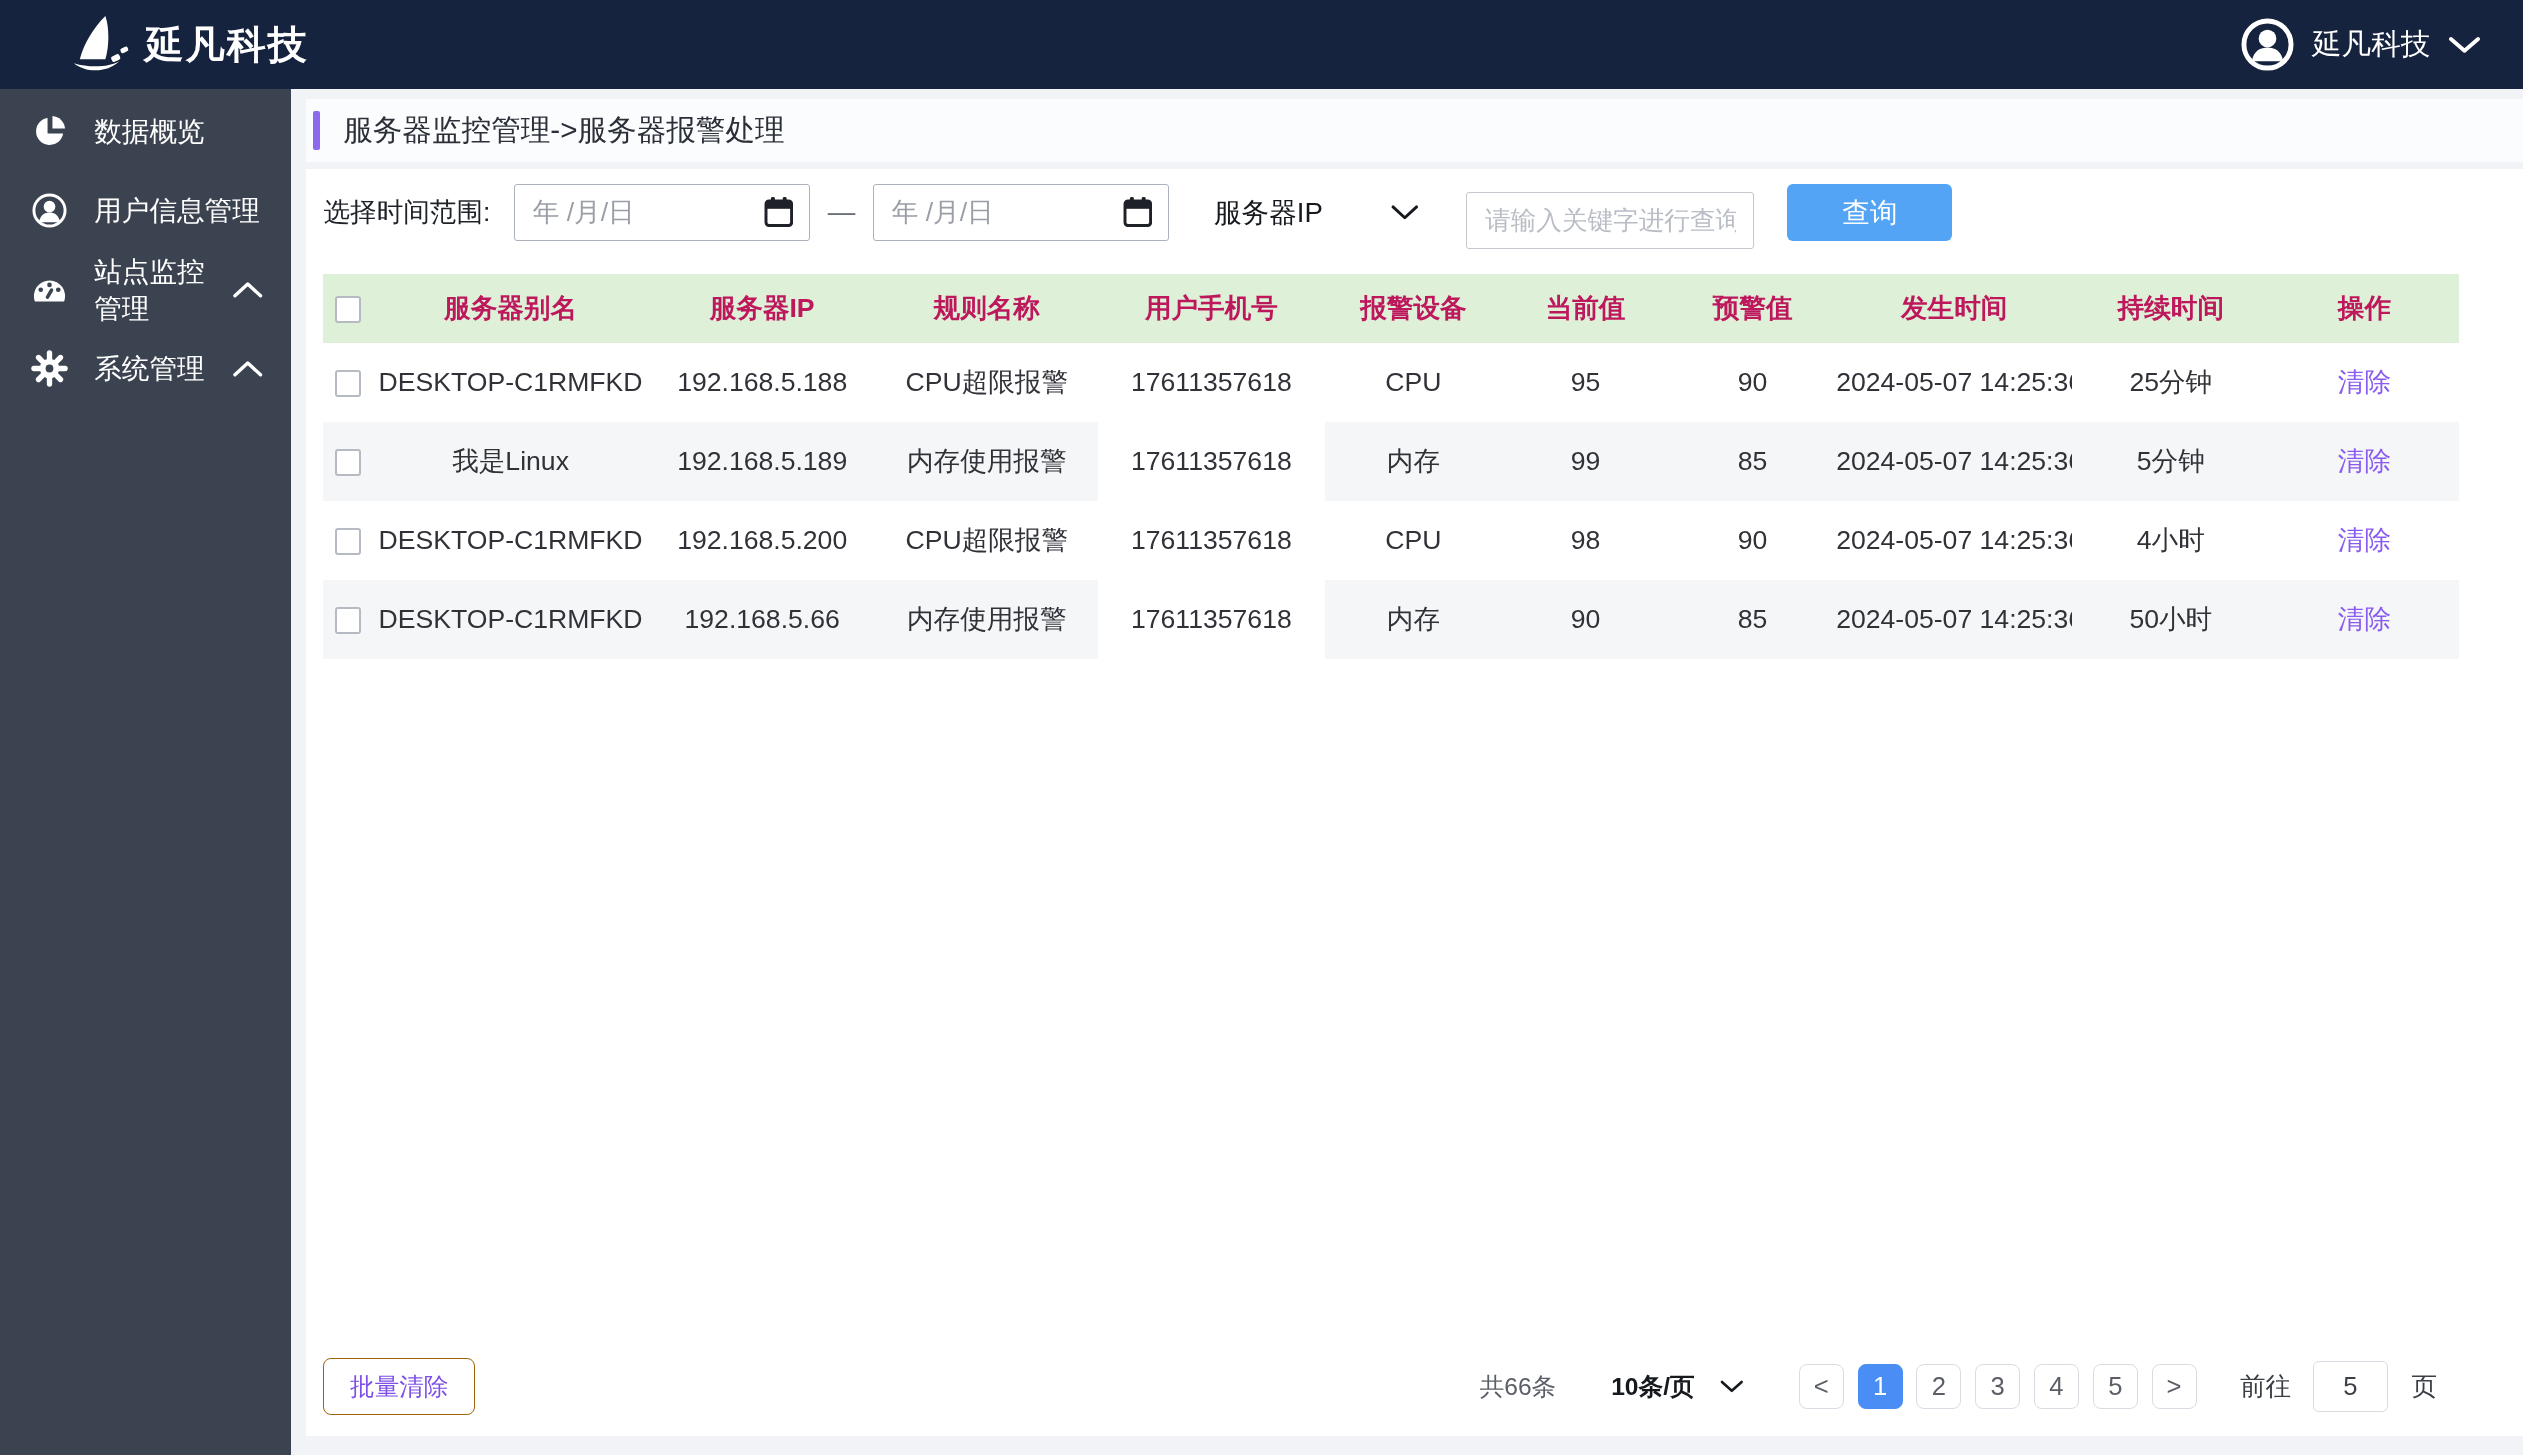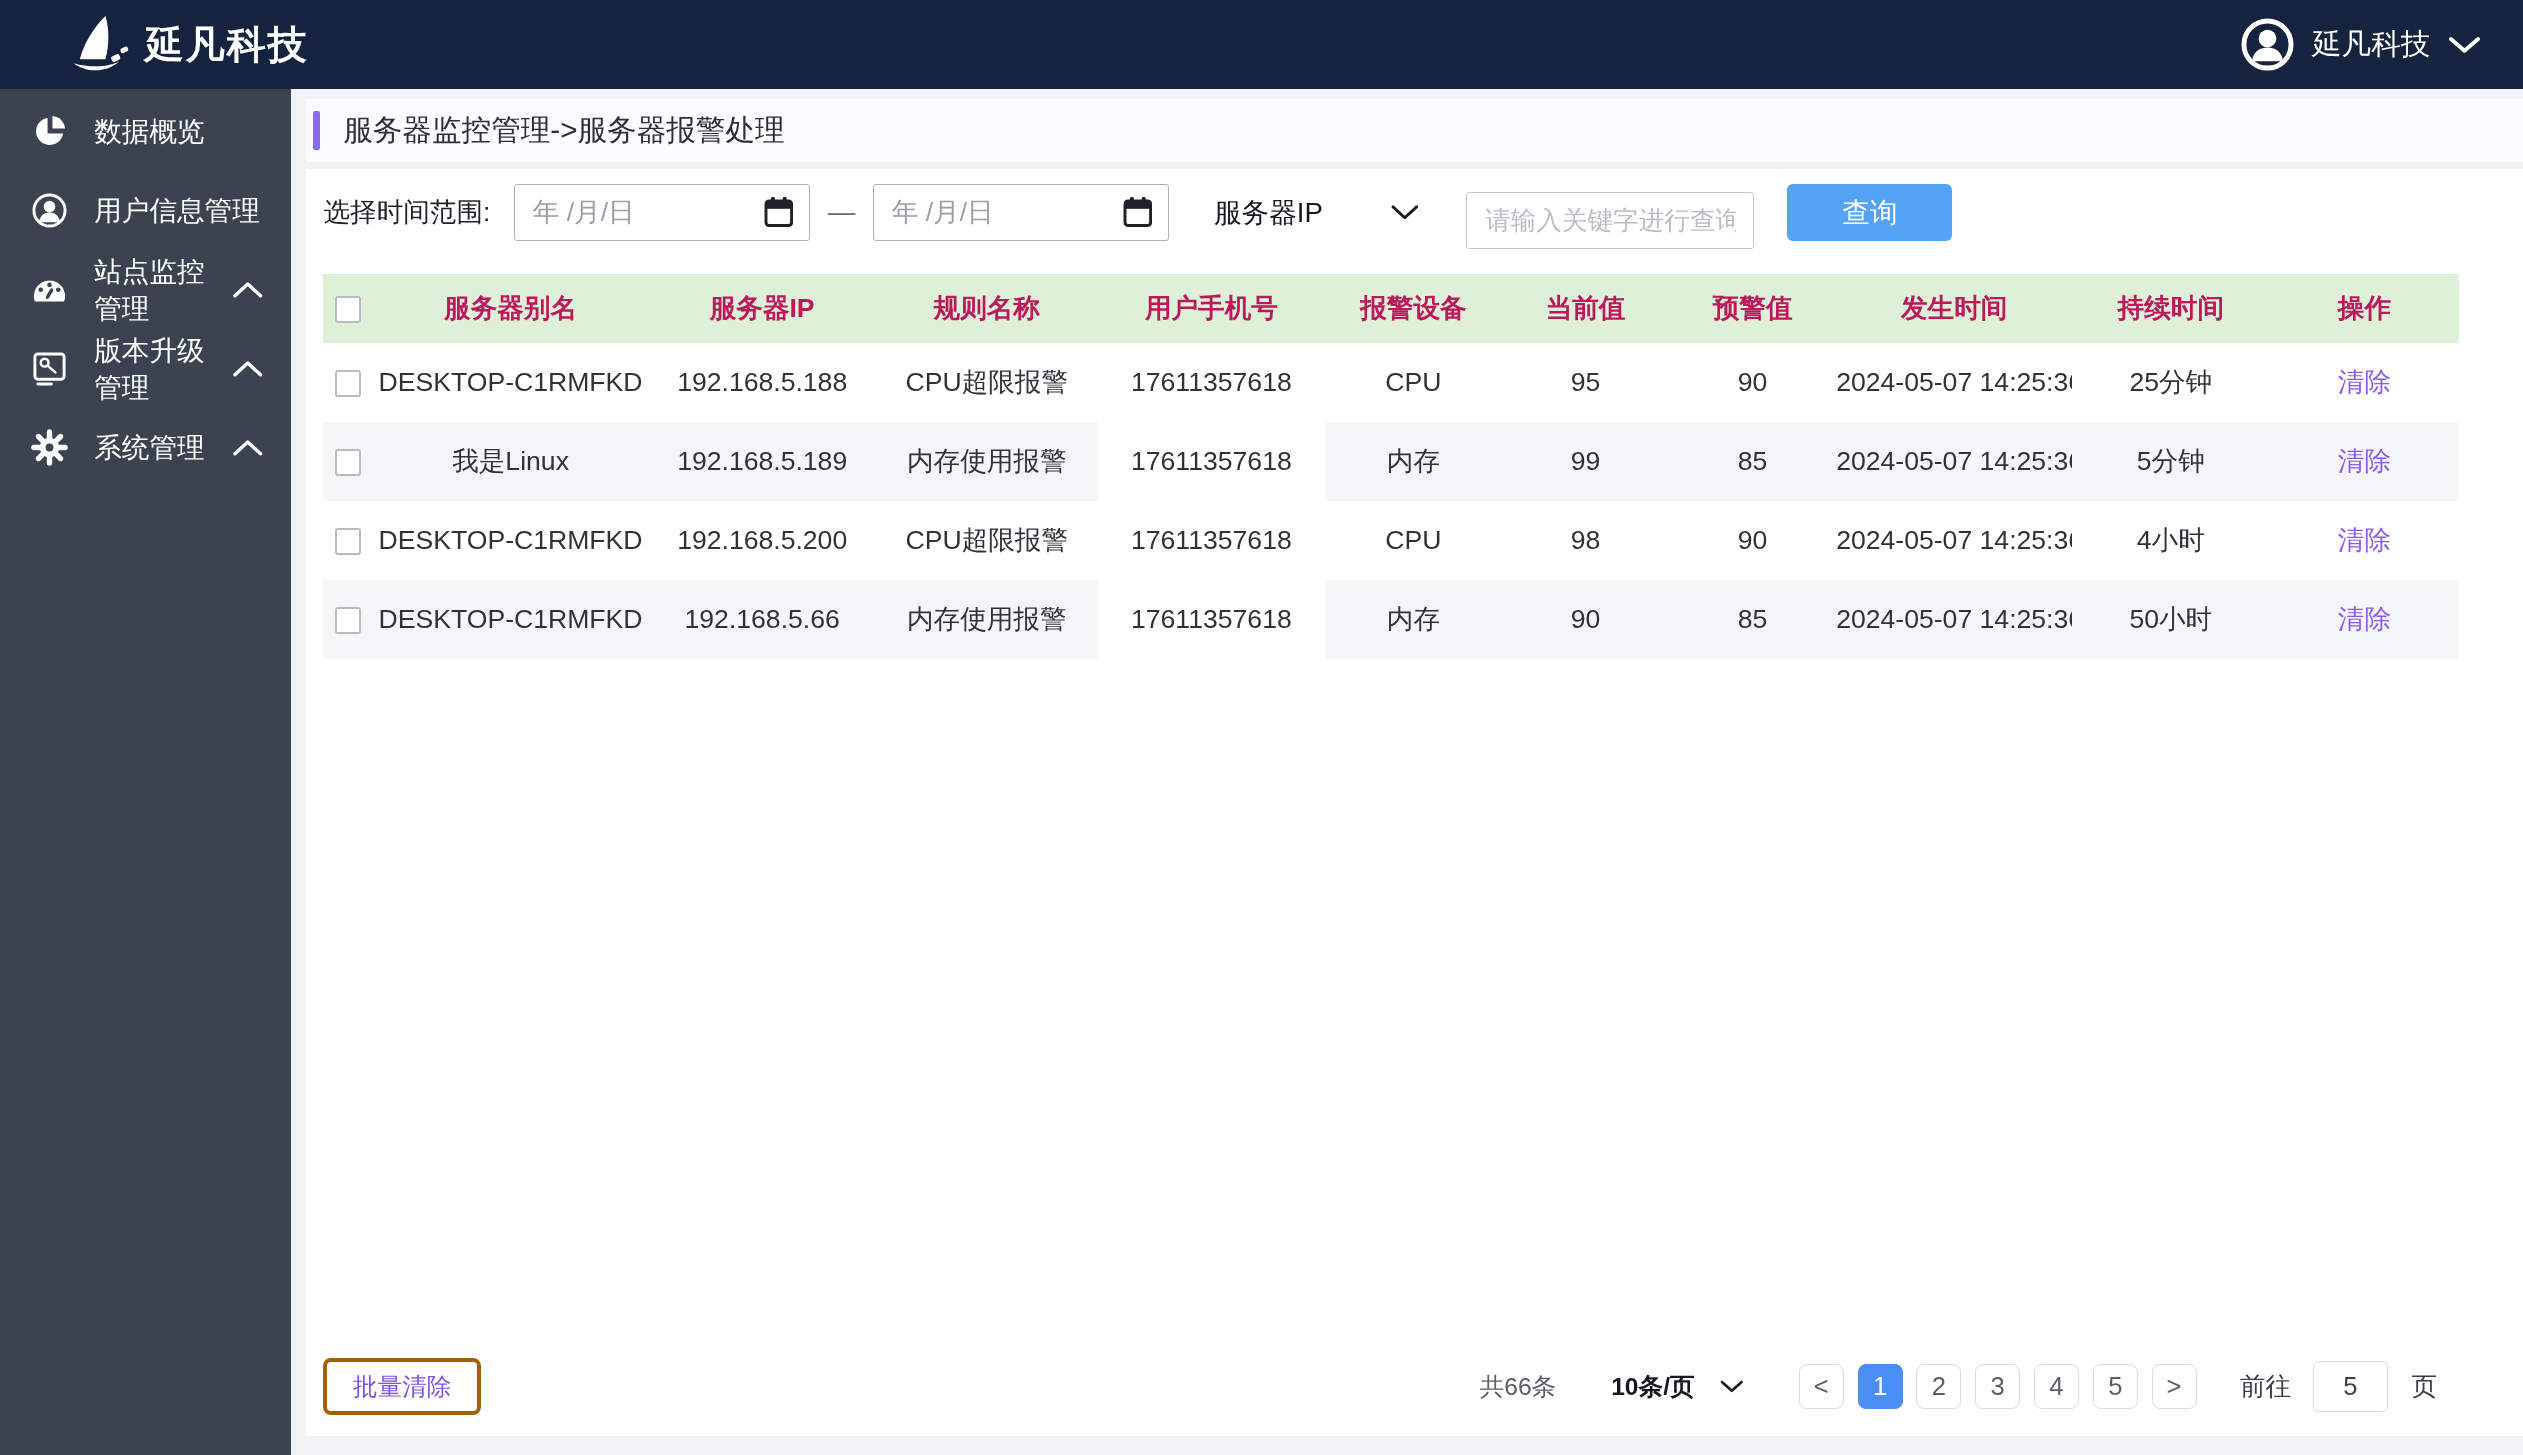--- a/index.html
+++ b/index.html
@@ -54,21 +54,21 @@
   table.alarm thead tr { height:69px; background:#DFF0D9; }
   table.alarm th { font-weight:bold; color:#be185d; }
   table.alarm tbody tr { height:79px; background:#FFFFFF; }
   table.alarm tbody tr.striped td { background:#F5F6F8; }
   table.alarm tbody tr.striped td.phone-col { background:#FFFFFF; }
   td.action-col span { color:#8A5BF0; cursor:pointer; }
   .cb { display:inline-block; width:26.6px; height:26.6px; border:2px solid #B6BAC2; border-radius:3px; background:#fff; vertical-align:middle; cursor:pointer; }
 
   
   .footer-row { position:absolute; left:17.7px; right:87px; bottom:21.7px; display:flex; align-items:center; justify-content:space-between; }
-  .batch-btn { min-width:146px; height:57px; padding:0 25.6px; background:#fff; border:4px solid #a16207; border-radius:7.9px; color:#7C4FE6; font-size:24.6px; cursor:pointer; font-family:inherit; }
+  .batch-btn { min-width:146px; height:57px; padding:0 25.6px; background:#fff; border:1px solid #a16207; border-radius:7.9px; color:#7C4FE6; font-size:24.6px; cursor:pointer; font-family:inherit; }
   .pagination { display:flex; align-items:center; }
   .pg-total { font-size:24.6px; color:#5A5E66; margin-right:55px; }
   .pg-size { display:flex; align-items:center; margin-right:55px; cursor:pointer; }
   .pg-size .pgs-label { font-size:24.6px; color:#15181D; font-weight:bold; }
   .pg-size .pgs-chevron { margin-left:25.6px; }
   .pg-btn { width:45px; height:45px; border:1px solid #D8DCE2; border-radius:7.9px; background:#fff; color:#5A5E66; font-size:25.6px; display:flex; align-items:center; justify-content:center; margin-right:13.8px; cursor:pointer; }
   .pg-btn.active { background:#4A8DF5; border-color:#4A8DF5; color:#FFFFFF; }
   .pg-goto-label { font-size:25.6px; color:#3A3E45; margin:0 21.7px 0 29.6px; }
   .pg-goto-input { width:75px; height:51px; border:1px solid #D8DCE2; border-radius:5.9px; text-align:center; font-size:25.6px; color:#3A3E45; outline:none; font-family:inherit; }
   .pg-goto-suffix { font-size:25.6px; color:#3A3E45; margin-left:23.6px; }
@@ -147,36 +147,20 @@
           </svg>
         </span>
         <span class="mi-label">站点监控管理</span>
         <span class="mi-chevron">
           <svg width="31.5" height="17.7" viewBox="0 0 32 18">
               <polyline points="3,15 16,3 29,15" fill="none" stroke="#fff" stroke-width="3.5" stroke-linecap="round" stroke-linejoin="round"></polyline>
             </svg>
         </span>
       </div>
 
-      <div class="menu-item">
-        <span class="mi-icon">
-          <svg width="35" height="35" viewBox="0 0 36 36">
-            <rect x="3" y="3" width="30" height="26" rx="3" fill="none" stroke="#fff" stroke-width="3"></rect>
-            <circle cx="13" cy="12" r="4" fill="none" stroke="#fff" stroke-width="2.6"></circle>
-            <line x1="16" y1="15" x2="24" y2="22" stroke="#fff" stroke-width="2.6" stroke-linecap="round"></line>
-            <line x1="6" y1="34" x2="20" y2="34" stroke="#fff" stroke-width="3" stroke-linecap="round"></line>
-          </svg>
-        </span>
-        <span class="mi-label">版本升级管理</span>
-        <span class="mi-chevron">
-          <svg width="31.5" height="17.7" viewBox="0 0 32 18">
-              <polyline points="3,15 16,3 29,15" fill="none" stroke="#fff" stroke-width="3.5" stroke-linecap="round" stroke-linejoin="round"></polyline>
-            </svg>
-        </span>
-      </div>
 
       <div class="menu-item">
         <span class="mi-icon">
           <svg width="37" height="37" viewBox="0 0 38 38">
             <g stroke="#fff" stroke-width="5.5" stroke-linecap="round">
               <line x1="19" y1="3" x2="19" y2="9"></line>
                 <line x1="19" y1="29" x2="19" y2="35"></line>
               <line x1="3" y1="19" x2="9" y2="19"></line>
                 <line x1="29" y1="19" x2="35" y2="19"></line>
               <line x1="7.7" y1="7.7" x2="11.9" y2="11.9"></line>

